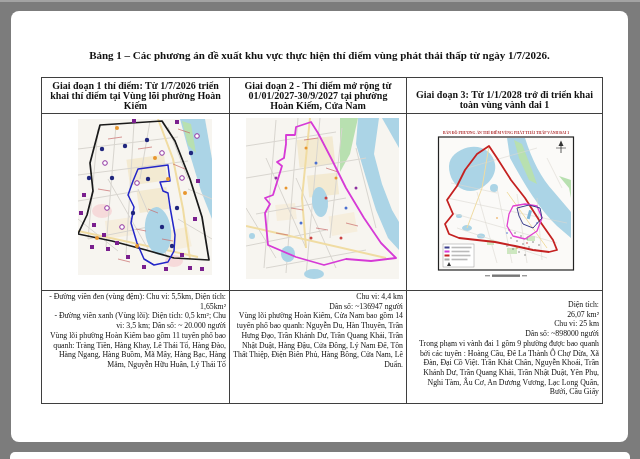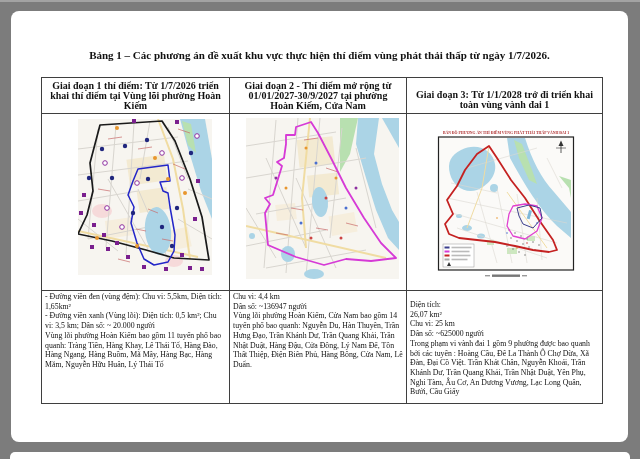--- a/index.html
+++ b/index.html
@@ -24,21 +24,21 @@
   }
   .tbl {
     position:absolute; left:30px; top:66px; width:560px;
     display:grid;
     grid-template-columns:188px 177px 195px;
     grid-template-rows:36px 177px 112px;
     border:1px solid #3f3f3f;
     background:#fff;
     box-sizing:content-box;
   }
-  .cell { border-right:1px solid #3f3f3f; border-bottom:1px solid #3f3f3f; box-sizing:border-box; overflow:hidden; }
+  .cell { border-right:1px solid #3f3f3f; border-bottom:1px solid #3f3f3f; box-sizing:border-box; overflow:hidden;text-align:right; }
   .cell.cR { border-right:none;margin-top:8px; }
   .cell.cB { border-bottom:none; }
   .th {
     display:flex; align-items:center; justify-content:center;
     text-align:center; font-weight:bold; font-size:10px; line-height:10px;
     padding:2px 6px; color:#111;
   }
   .map-cell { position:relative; background:#fff; }
   .td { font-size:7.8px; line-height:9.7px; padding:1px 3px 0 3px; color:#111; }
   .td p { margin:0; }
@@ -305,19 +305,19 @@
     </div>
     <div class="cell td cB">
       <p>Chu vi: 4,4 km</p>
       <p>Dân số: ~136947 người</p>
       <p>Vùng lõi phường Hoàn Kiếm, Cửa Nam bao gồm 14 tuyến phố bao quanh: Nguyễn Du, Hàn Thuyên, Trần Hưng Đạo, Trần Khánh Dư, Trần Quang Khải, Trần Nhật Duật, Hàng Đậu, Cửa Đông, Lý Nam Đế, Tôn Thất Thiệp, Điện Biên Phủ, Hàng Bông, Cửa Nam, Lê Duẩn.</p>
     </div>
     <div class="cell td cB cR">
       <p>Diện tích:</p>
       <p>26,07 km²</p>
       <p>Chu vi: 25 km</p>
-      <p>Dân số: ~625000 người</p>
+      <p>Dân số: ~898000 người</p>
       <p>Trong phạm vi vành đai 1 gồm 9 phường được bao quanh bởi các tuyến : Hoàng Cầu, Đê La Thành Ô Chợ Dừa, Xã Đàn, Đại Cồ Việt. Trần Khát Chân, Nguyễn Khoái, Trần Khánh Dư, Trần Quang Khải, Trần Nhật Duật, Yên Phụ, Nghi Tàm, Âu Cơ, An Dương Vương, Lạc Long Quân, Bưởi, Cầu Giấy</p>
     </div>
   </div>
 </div>
 
 <div class="next-page-sliver"></div>
 
 </body></html>

